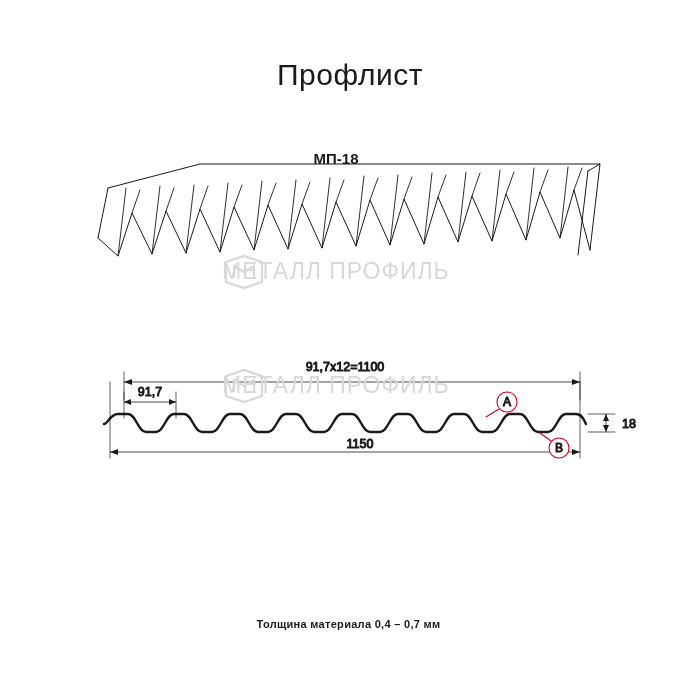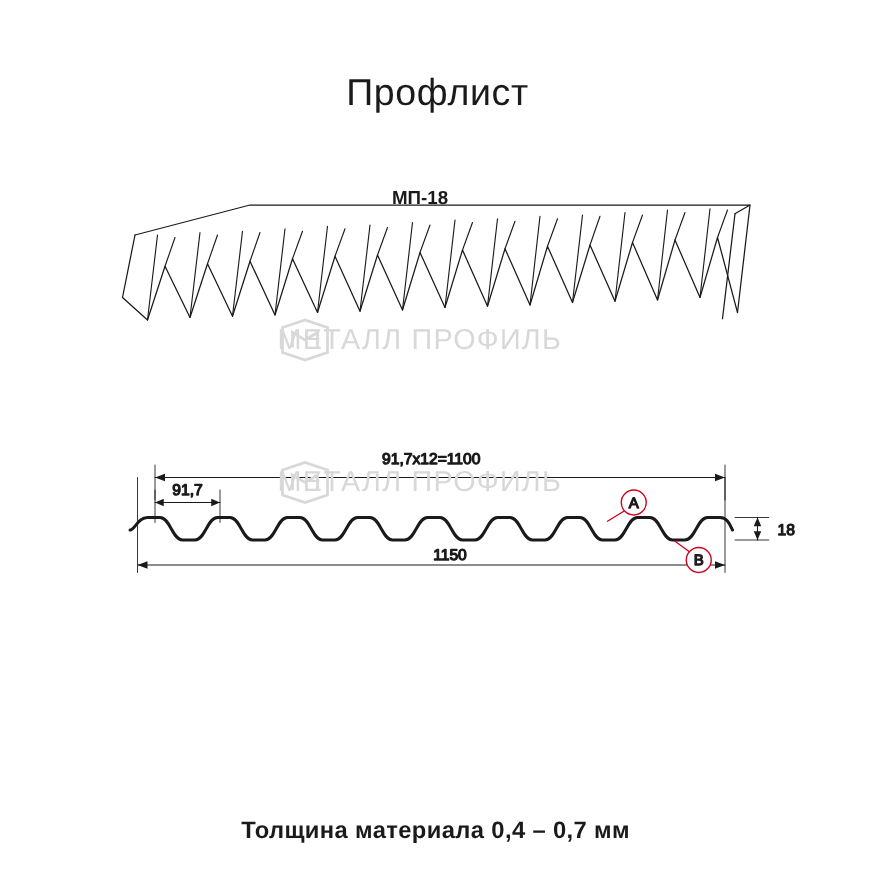--- a/index.html
+++ b/index.html
@@ -40,25 +40,24 @@
     font-weight: bold;
     color: #1a1a1a;
     margin-top: 48px;
   }
   .footnote {
     position: absolute;
     top: 618px;
     left: 0;
     width: 697px;
     text-align: center;
-    font-size: 19px;
+    font-size: 11px;
     font-weight: bold;
     letter-spacing: 0.3px;
     color: #1a1a1a;
-    margin-top: 36px;
   }
   svg.layer {
     position: absolute;
     top: 0;
     left: 0;
     width: 700px;
     height: 700px;
   }
   .wm {
     position: absolute;

